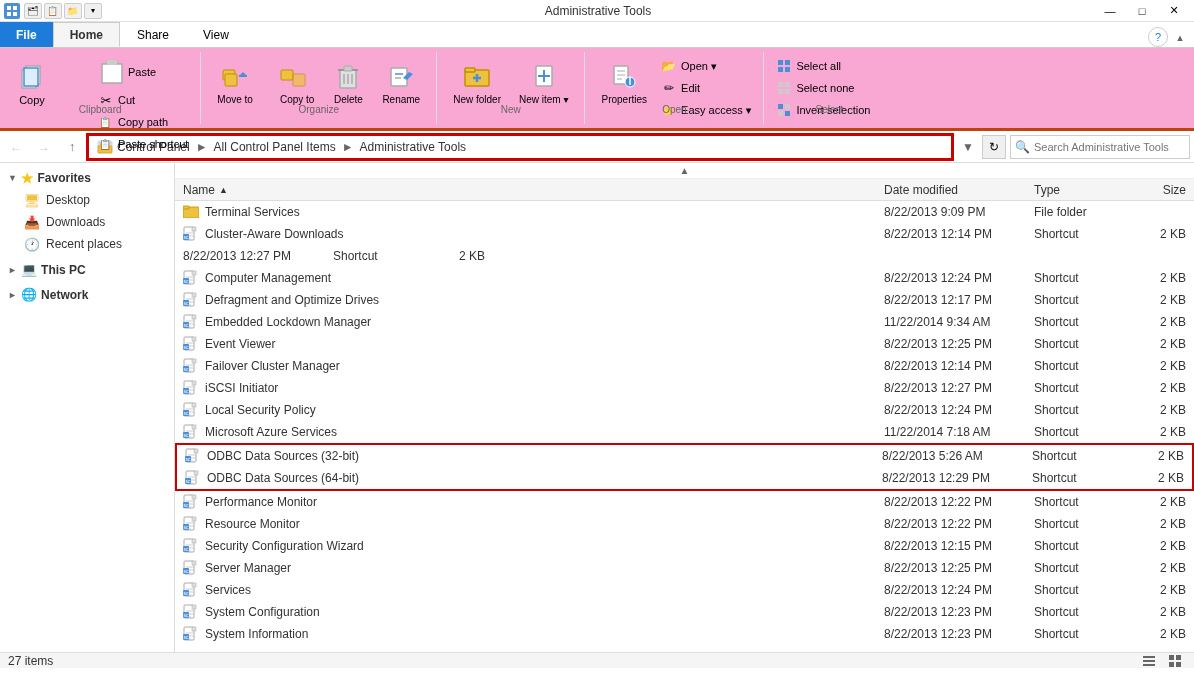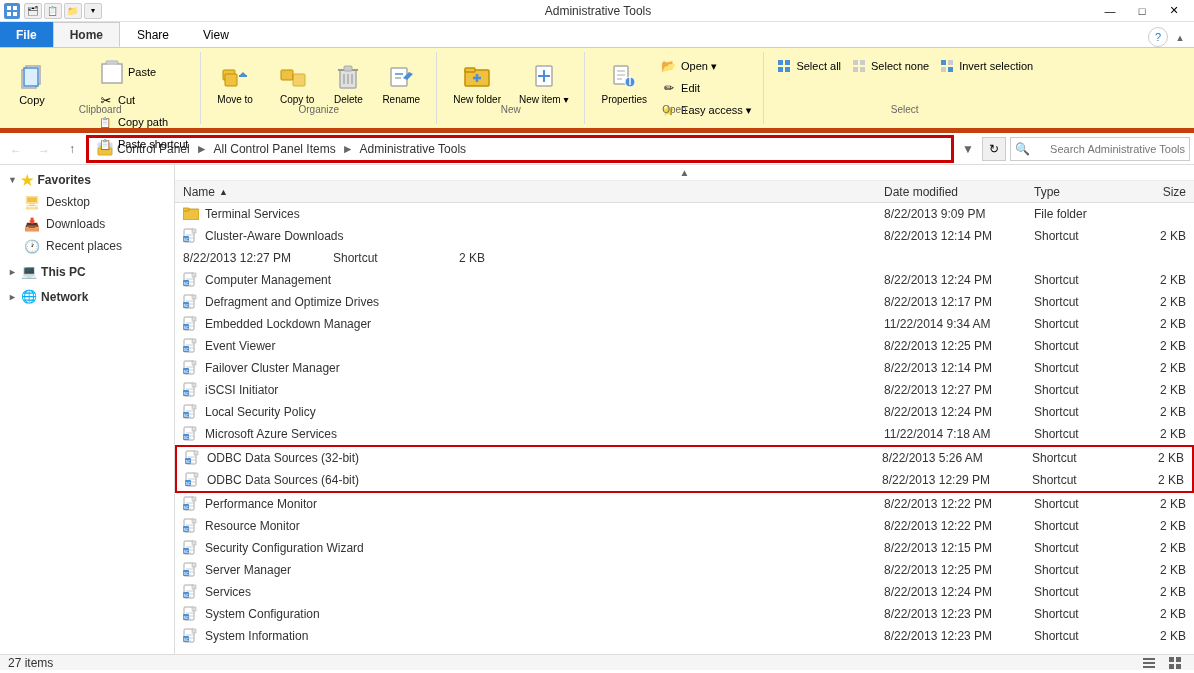--- a/index.html
+++ b/index.html
@@ -17,21 +17,21 @@
     }
     .title-bar-left { display: flex; align-items: center; gap: 4px; }
     .title-bar-icon { width: 16px; height: 16px; background: #4a90d9; border-radius: 2px; display: flex; align-items: center; justify-content: center; }
     .title-bar-quick-icons { display: flex; gap: 2px; }
     .quick-icon { width: 18px; height: 16px; background: #f0f0f0; border: 1px solid #ccc; border-radius: 2px; display: flex; align-items: center; justify-content: center; font-size: 9px; cursor: pointer; }
     .title-bar-title { flex: 1; text-align: center; font-size: 12px; color: #333; }
     .title-bar-controls { display: flex; gap: 0; }
     .ctrl-btn { width: 32px; height: 22px; display: flex; align-items: center; justify-content: center; font-size: 11px; cursor: pointer; border: none; background: transparent; }
 
     
-    .ribbon { background: #fef9c3; border-bottom: 5px solid #c2410c; }
+    .ribbon { background: #f9a8d4; border-bottom: 3px solid #c2410c; }
     .ribbon-tabs { display: flex; background: #fff; height: 26px; border-bottom: 1px solid #ccc; align-items: flex-end; }
     .ribbon-tab { padding: 4px 16px; font-size: 12px; cursor: pointer; border: 1px solid transparent; height: 100%; display: flex; align-items: center; }
     .ribbon-tab.active { background: #f5f5f5; border-color: #ccc #ccc #f5f5f5 #ccc; color: #333; font-weight: 600; }
     .ribbon-tab.file { background: #1e7bd9; color: #fff; padding: 4px 16px; border: none; font-weight: 600; }
     .ribbon-content { display: flex; padding: 4px 0; height: 80px; align-items: stretch; }
     .ribbon-group { display: flex; flex-direction: column; padding: 0 8px; border-right: 1px solid #ddd; position: relative; }
     .ribbon-group-label { font-size: 10px; color: #666; text-align: center; position: absolute; bottom: 9px; left: 0; right: 0; }
     .ribbon-group-content { display: flex; gap: 2px; flex: 1; align-items: flex-start; padding-bottom: 16px; padding-top: 4px; }
     .ribbon-btn-large { display: flex; flex-direction: column; align-items: center; gap: 2px; padding: 4px 8px; cursor: pointer; border-radius: 3px; font-size: 11px; min-width: 40px; }
     .ribbon-btn-large .icon-lg { width: 32px; height: 32px; display: flex; align-items: center; justify-content: center; font-size: 20px; }
@@ -41,21 +41,21 @@
     
     .nav-bar { display: flex; align-items: center; height: 32px; padding: 0 4px; gap: 4px; background: #fff; border-bottom: 1px solid #ddd; }
     .nav-btn { width: 24px; height: 24px; display: flex; align-items: center; justify-content: center; cursor: pointer; border-radius: 3px; font-size: 12px; border: 1px solid transparent; color: #666; }
     .nav-btn.disabled { color: #ccc; cursor: default; }
     .address-bar { flex: 1; height: 24px; border: 1px solid #0078d7; background: #fff; display: flex; align-items: center; padding: 0 8px; gap: 4px; font-size: 12px; outline: 2px solid #0078d7; }
     .breadcrumb-sep { color: #666; margin: 0 2px; }
     .breadcrumb-text { color: #333; cursor: pointer; }
     .address-right { display: flex; align-items: center; gap: 2px; }
     .refresh-btn { width: 24px; height: 24px; display: flex; align-items: center; justify-content: center; cursor: pointer; border: 1px solid #ccc; background: #f0f0f0; font-size: 12px; }
     .search-box { width: 180px; height: 24px; border: 1px solid #ccc; display: flex; align-items: center; padding: 0 4px; gap: 4px; background: #fff; }
-    .search-box input { border: none; outline: none; font-size: 11px; flex: 1; background: transparent; color: #999; text-align: right; }
+    .search-box input { border: none; outline: none; font-size: 11px; flex: 1; background: transparent; color: #999; }
     .search-icon { color: #666; font-size: 12px; }
 
     
     .main-content { display: flex; height: calc(673px - 22px - 106px - 32px - 24px); }
 
     
     .sidebar { width: 175px; border-right: 1px solid #ddd; overflow-y: auto; padding: 4px 0; background: #fff; }
     .sidebar-section { margin-bottom: 4px; }
     .sidebar-header { display: flex; align-items: center; gap: 4px; padding: 3px 8px; cursor: pointer; font-size: 12px; font-weight: 600; color: #333; }
     .sidebar-item { display: flex; align-items: center; gap: 6px; padding: 3px 8px 3px 24px; cursor: pointer; font-size: 12px; color: #333; }
@@ -284,21 +284,21 @@
             <div class="icon-sm" style="font-size:10px;">⭐</div>
             <span>Easy access ▾</span>
           </div>
         </div>
       </div>
       <div class="ribbon-group-label">Open</div>
     </div>
 
     <div class="ribbon-group" style="min-width:130px;border-right:none;">
       <div class="ribbon-group-content">
-        <div style="display:flex;flex-direction:row;gap:2px;">
+        <div style="display:flex;flex-direction:column;gap:2px;">
           <div class="ribbon-btn-small">
             <div class="icon-sm">
               <svg width="14" height="14" viewBox="0 0 14 14">
                 <rect x="1" y="1" width="5" height="5" fill="#4a90d9"></rect>
                 <rect x="8" y="1" width="5" height="5" fill="#4a90d9"></rect>
                 <rect x="1" y="8" width="5" height="5" fill="#4a90d9"></rect>
                 <rect x="8" y="8" width="5" height="5" fill="#4a90d9"></rect>
               </svg>
             </div>
             <span>Select all</span>

